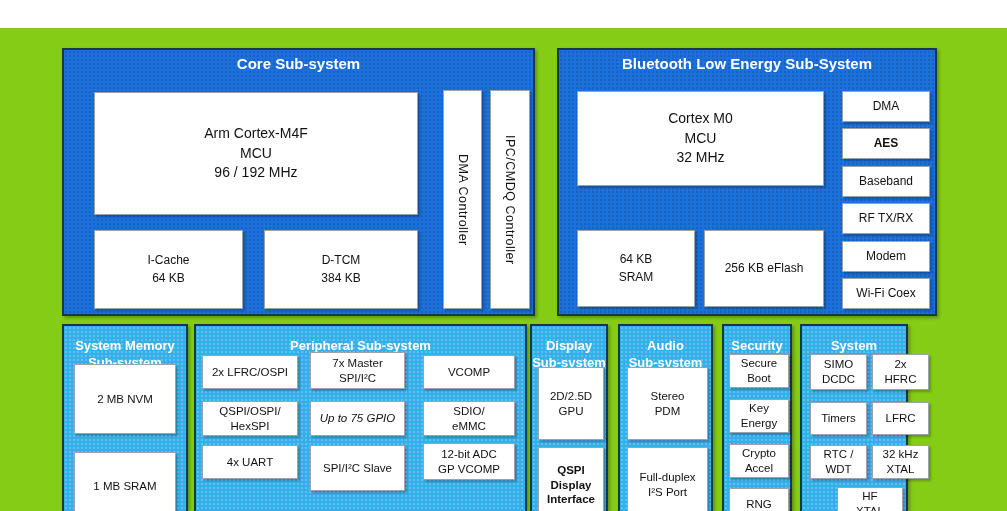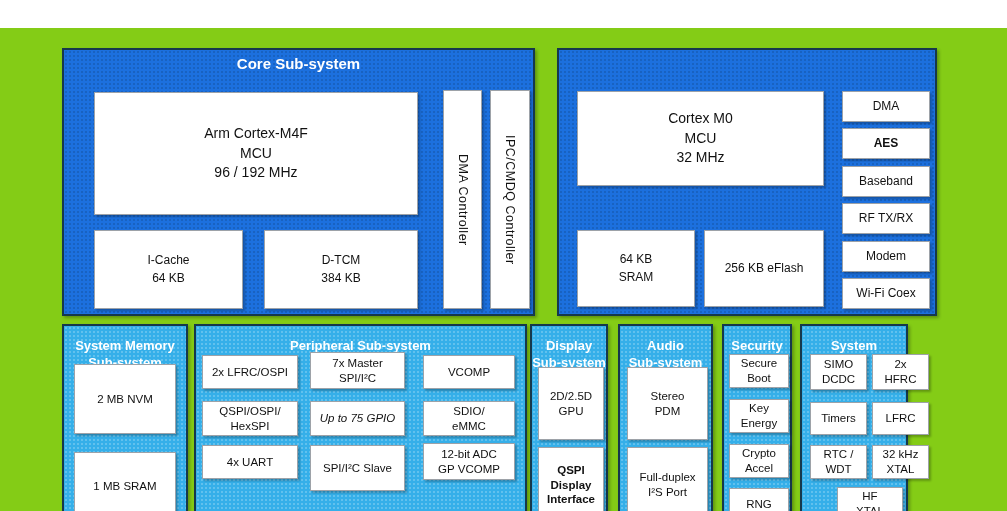--- a/index.html
+++ b/index.html
@@ -53,20 +53,21 @@
 96 / 192 MHz</div>
     <div class="wbox t12" style="left:30px; top:180px; width:149px; height:79px;">I-Cache
 64 KB</div>
     <div class="wbox t12" style="left:200px; top:180px; width:154px; height:79px;">D-TCM
 384 KB</div>
     <div class="wbox vert" style="left:379px; top:40px; width:39px; height:219px;">DMA Controller</div>
     <div class="wbox vert" style="left:426px; top:40px; width:40px; height:219px;">IPC/CMDQ Controller</div>
   </div>
 
   <div class="section top-blue" style="left:557px; top:20px; width:380px; height:268px;">
+    <div class="sec-title big">Bluetooth Low Energy Sub-System</div>
     <div class="wbox t14" style="left:18px; top:41px; width:247px; height:95px;">Cortex M0
 MCU
 32 MHz</div>
     <div class="wbox t12" style="left:18px; top:180px; width:118px; height:77px;">64 KB
 SRAM</div>
     <div class="wbox t12" style="left:145px; top:180px; width:120px; height:77px;">256 KB eFlash</div>
     <div class="wbox t12" style="left:283px; top:41px;  width:88px; height:31px;">DMA</div>
     <div class="wbox t12 bold" style="left:283px; top:78px;  width:88px; height:31px;">AES</div>
     <div class="wbox t12" style="left:283px; top:116px; width:88px; height:31px;">Baseband</div>
     <div class="wbox t12" style="left:283px; top:153px; width:88px; height:31px;">RF TX/RX</div>

